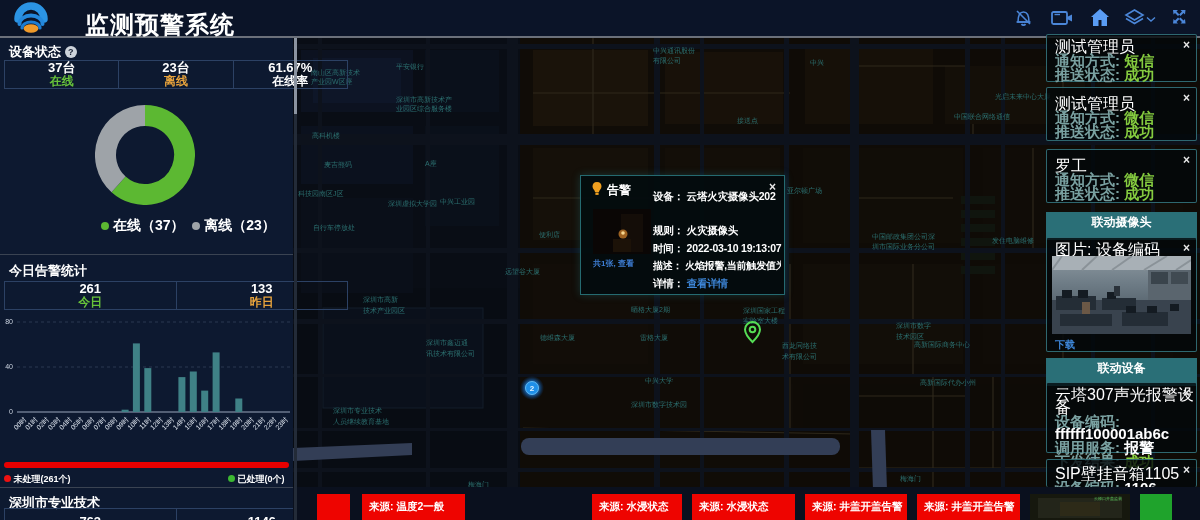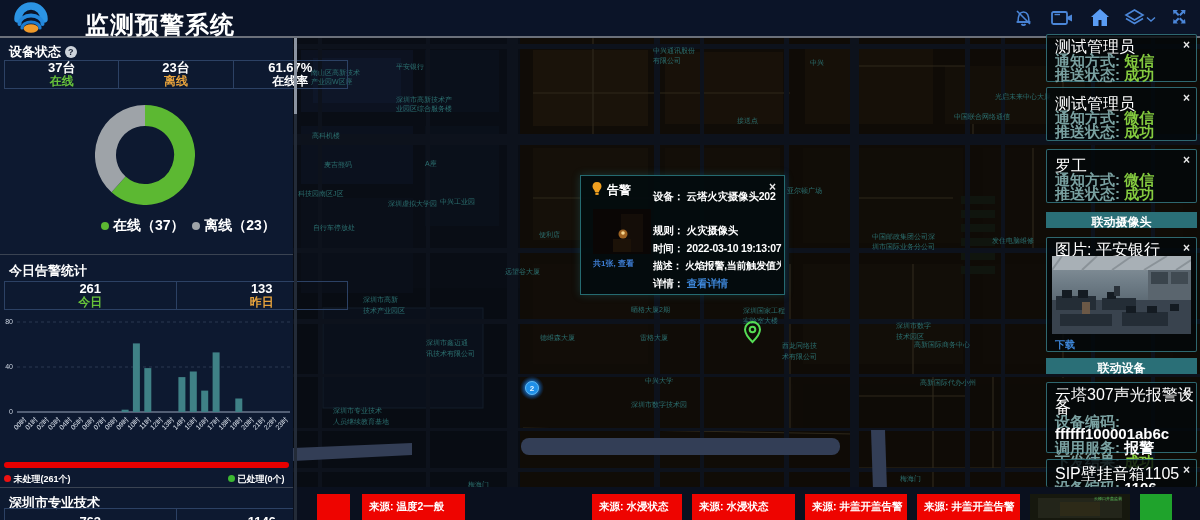--- a/index.html
+++ b/index.html
@@ -19,21 +19,21 @@
 .orange{color:#e6a23c;}
 #map{left:293px;top:38px;}
 #ticker{left:293px;top:487px;width:907px;height:33px;background:#0a101e;z-index:6;}
 .tcard{position:absolute;top:7px;height:26px;background:#ee0400;color:#fff;font-size:10.5px;font-weight:bold;padding:6px 0 16px 7px;white-space:nowrap;overflow:hidden;}
 .rcard{position:absolute;left:1046px;width:151px;background:rgba(2,8,10,0.8);border:1px solid rgba(58,128,138,0.8);border-radius:2px;color:#fff;}
 .rcard .x{position:absolute;right:6px;top:3px;color:#e8e8e8;font-size:12px;font-weight:bold;}
 .rcard .t{font-size:16px;font-weight:normal;color:#fff;margin:5px 0 2px 8px;line-height:13px;}
 .rcard .row{font-size:15px;font-weight:bold;margin:2px 0 0 8px;line-height:12px;}
 .rlab{color:#79a0a0;}
 .rcard .green{color:#85cb3f;}
-.tealbar{position:absolute;left:1046px;width:151px;height:16px;background:#2a6f77;color:#fff;font-size:12px;font-weight:bold;text-align:center;line-height:20px;}
+.tealbar{position:absolute;left:1046px;width:151px;height:28px;background:#2a6f77;color:#fff;font-size:12px;font-weight:bold;text-align:center;line-height:20px;}
 #popup{left:580px;top:175px;width:205px;height:120px;background:rgba(3,12,14,0.94);border:1px solid #256a70;box-shadow:0 0 8px rgba(35,140,150,0.3);}
 #popup .hd{position:absolute;left:10px;top:6px;font-size:12px;font-weight:bold;color:#fff;}
 #popup .x{position:absolute;right:8px;top:4px;color:#e8e8e8;font-size:12px;font-weight:bold;}
 #popup .prow{position:absolute;left:72px;font-size:10.5px;font-weight:bold;color:#fff;white-space:nowrap;letter-spacing:-0.2px;}
 </style>
 </head>
 <body>
 
 <svg id="map" class="abs" width="907" height="452" viewBox="0 0 907 452">
 <defs>
@@ -360,21 +360,21 @@
 </div>
 <div class="rcard" style="top:149px;height:54px;">
 <div class="x">×</div>
     <div class="t" style="margin-top:9px;">罗工</div>
 <div class="row"><span class="rlab">通知方式:</span> <span class="green">微信</span></div>
 <div class="row"><span class="rlab">推送状态:</span> <span class="green">成功</span></div>
 </div>
 <div class="tealbar" style="top:212px;">联动摄像头</div>
 <div class="rcard" style="top:237px;height:115px;">
 <div class="x">×</div>
-    <div class="t">图片: 平安银行</div>
+    <div class="t">图片: 设备编码</div>
 <svg style="position:absolute;left:5px;top:18px;" width="139" height="78" viewBox="0 0 139 78" id="camimg">
 <defs>
         <linearGradient id="cg" x1="0" y1="0" x2="0" y2="1">
 <stop offset="0%" stop-color="#8c98a0"></stop>
           <stop offset="35%" stop-color="#6e7c86"></stop>
           <stop offset="100%" stop-color="#3e4a54"></stop>
 </linearGradient>
       </defs>
 <rect width="139" height="78" fill="url(#cg)"></rect>
 <rect x="0" y="0" width="139" height="14" fill="#a8b0b6"></rect>

